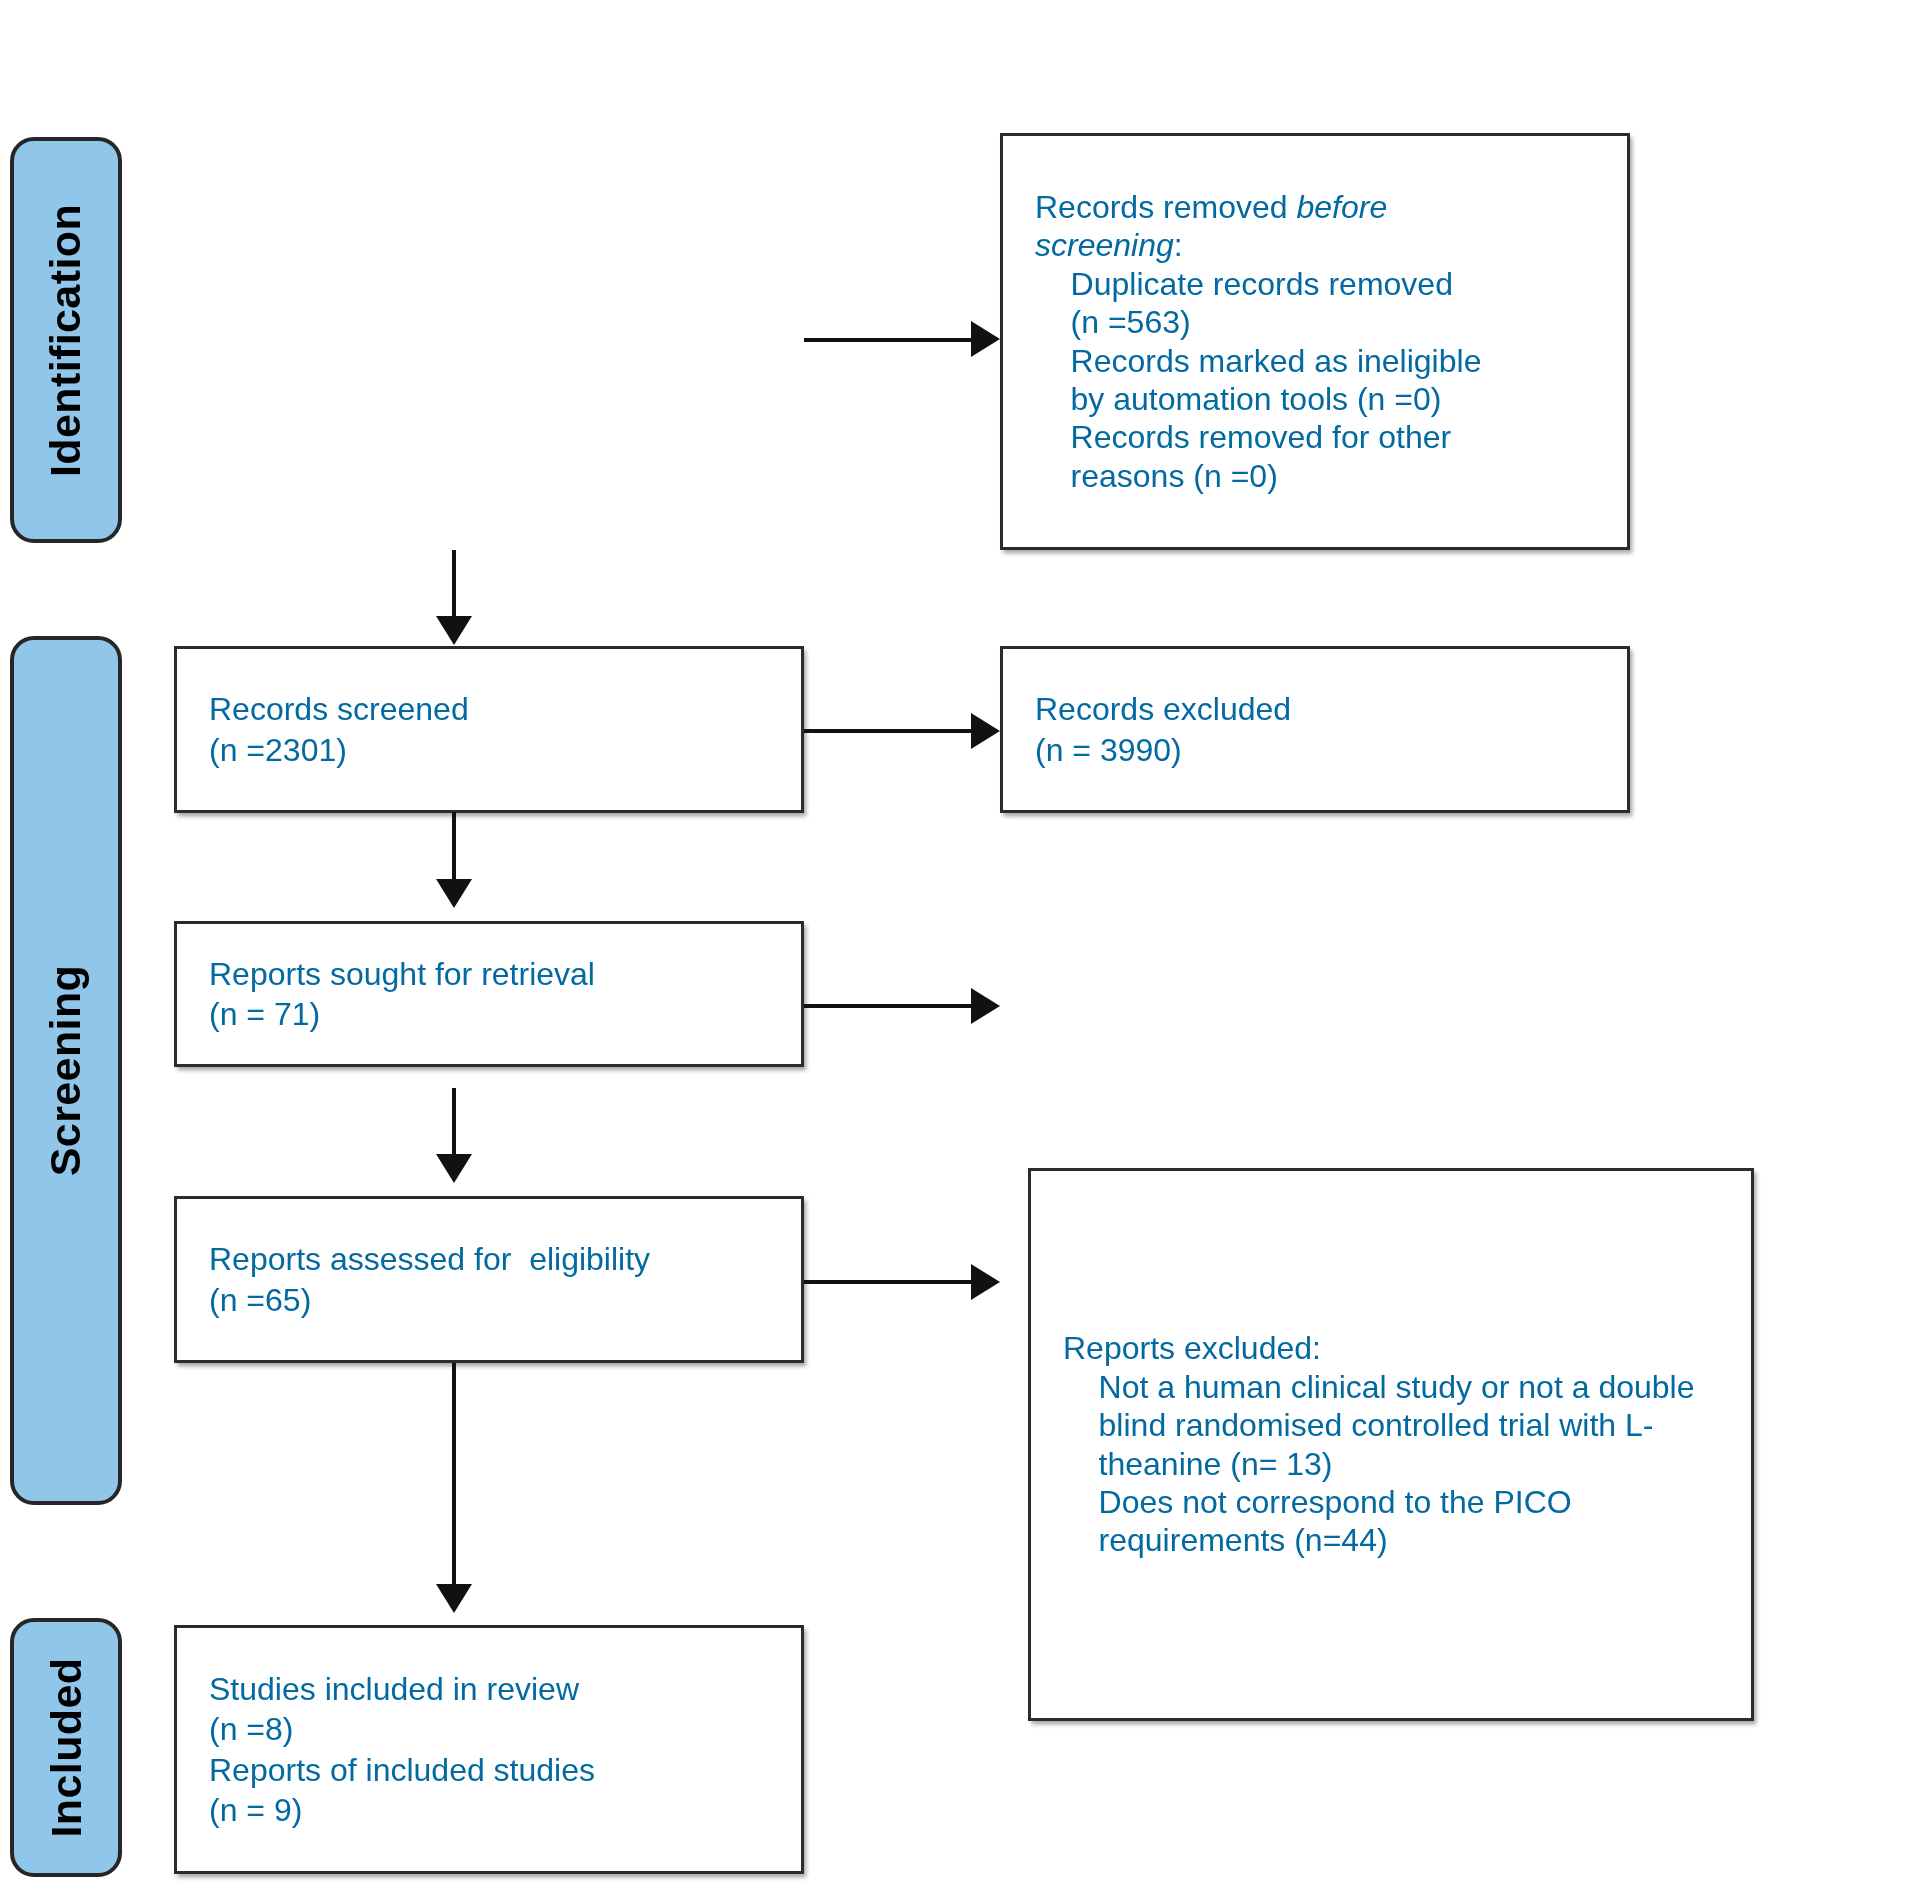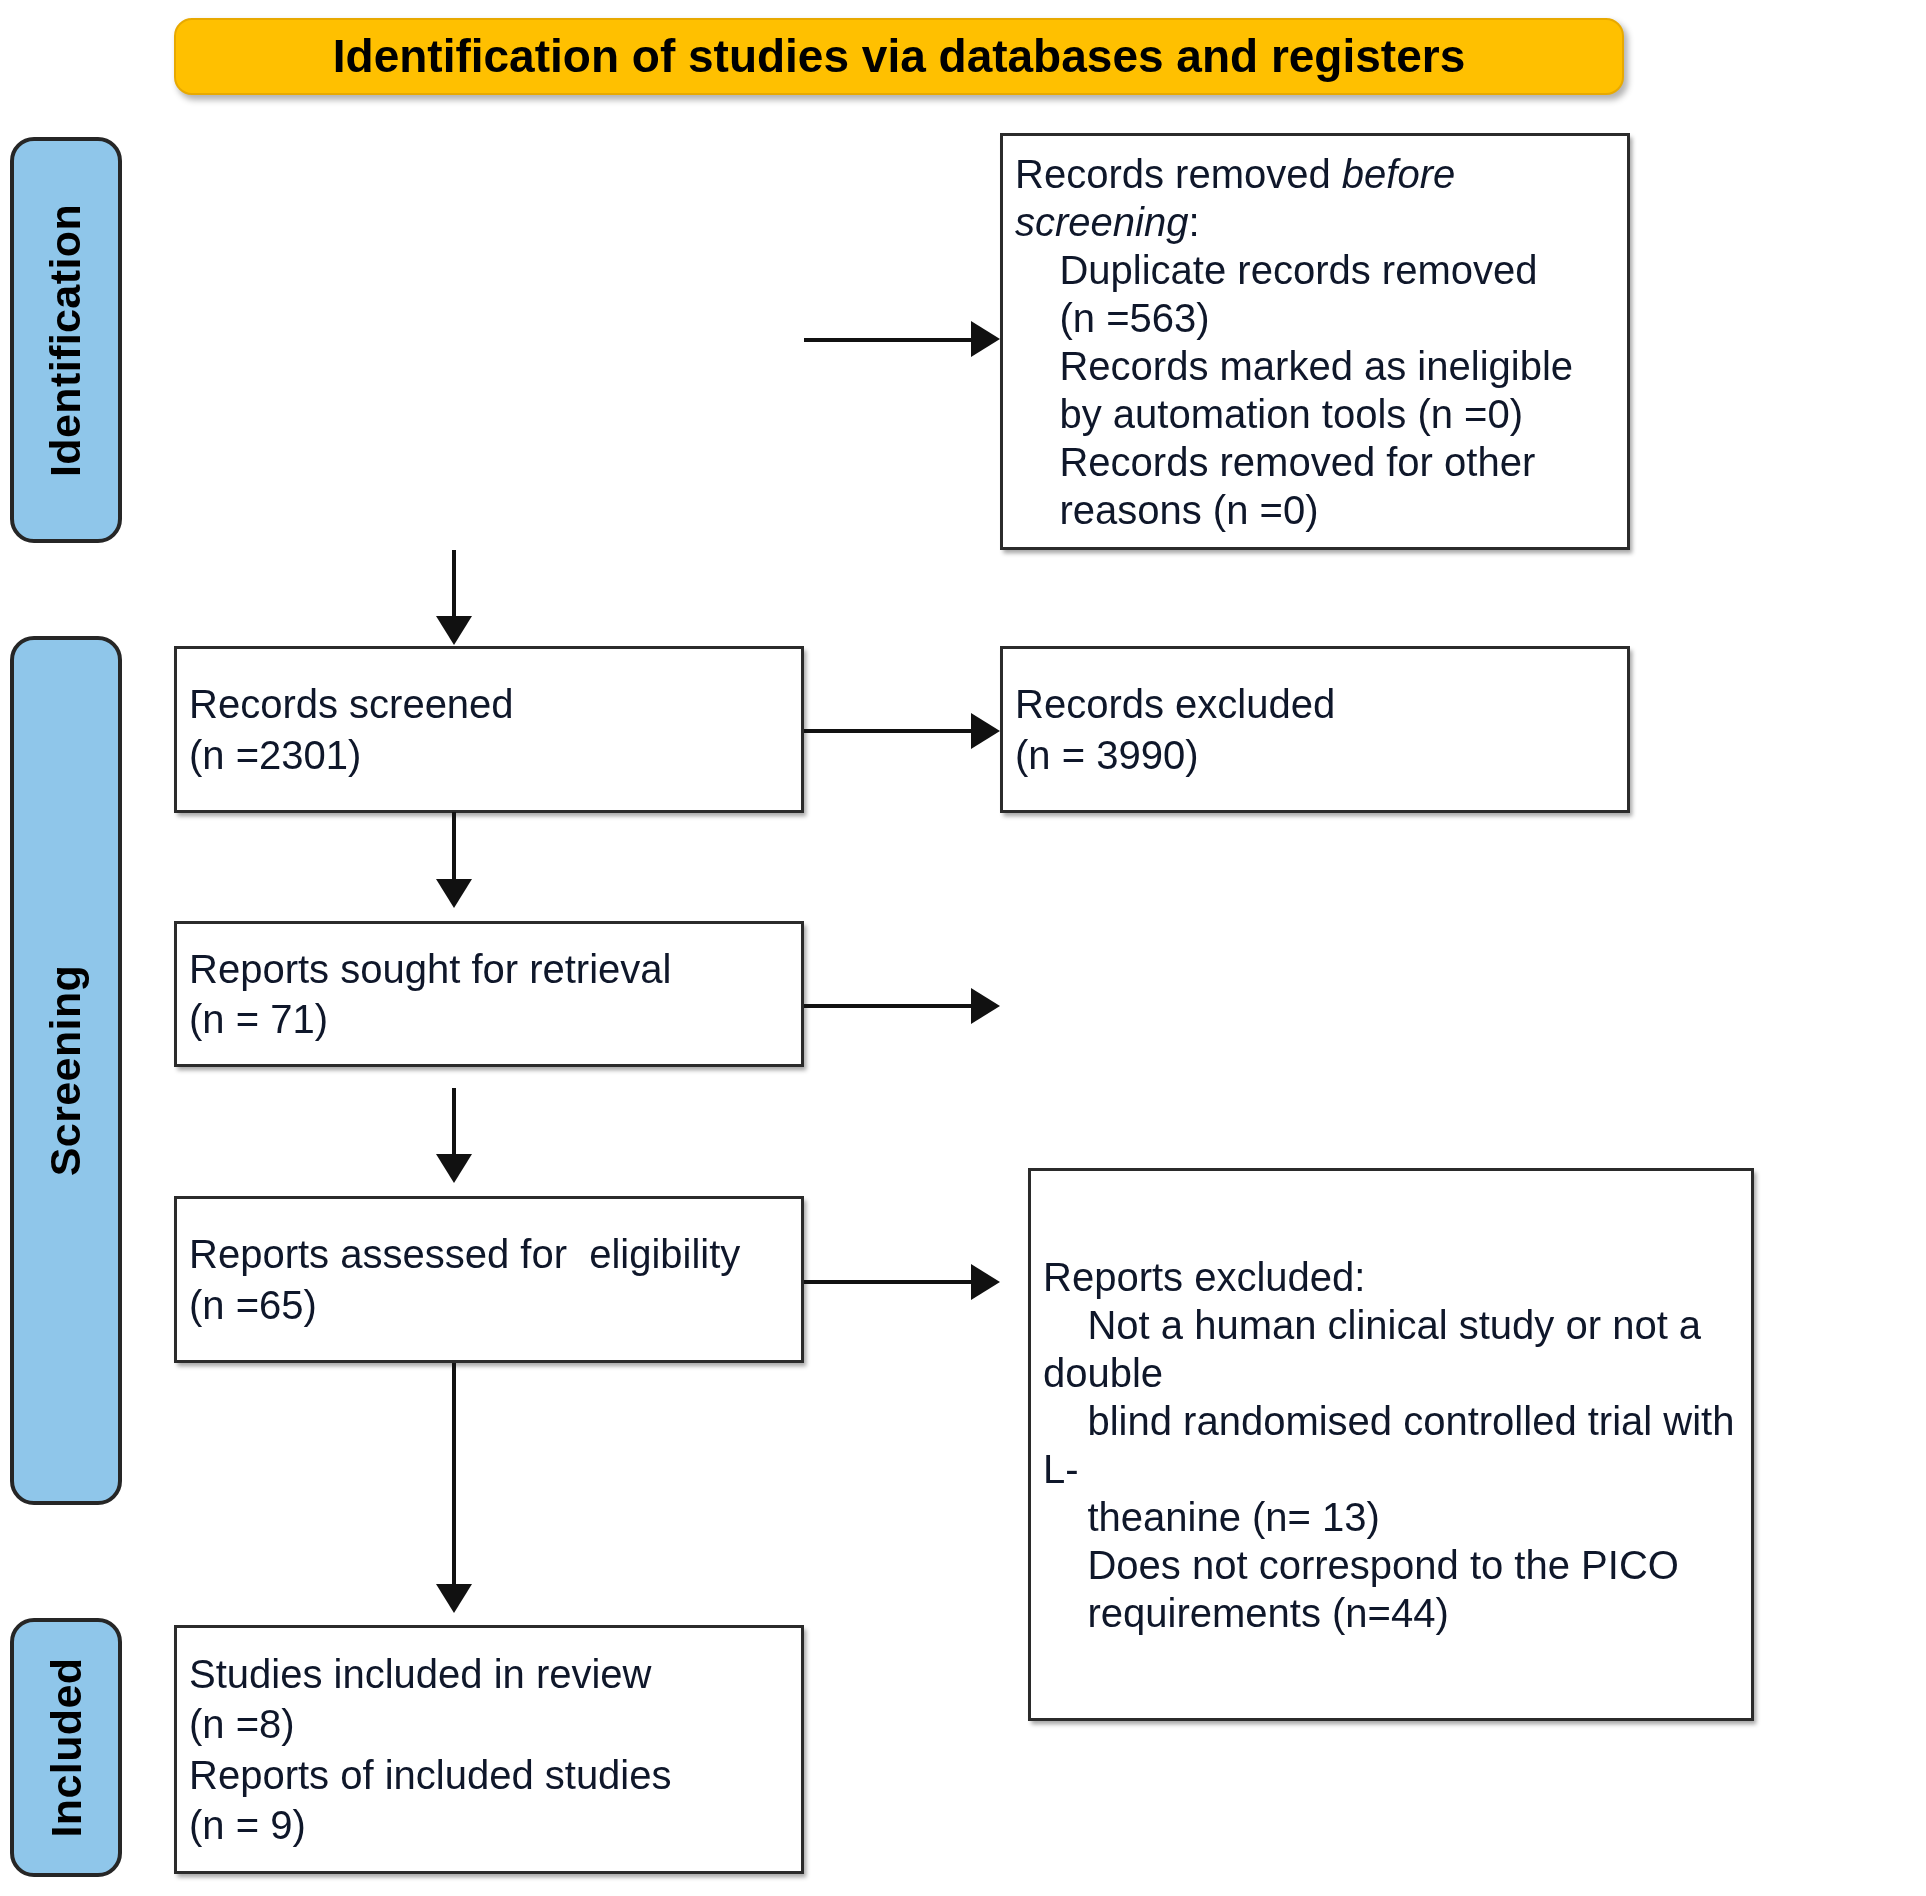--- a/index.html
+++ b/index.html
@@ -63,24 +63,24 @@
     position: absolute;
     background: #ffffff;
     border: 3.5px solid #2b2b2b;
     box-sizing: border-box;
     box-shadow: 2.8px 3.5px 4.2px rgba(0,0,0,0.35);
     display: flex;
     flex-direction: column;
     justify-content: center;
   }
   .flow-box .box-text {
-    font-size: 40px;
-    color: #0f172a;
+    font-size: 32px;
+    color: #0369a1;
     line-height: 1.26;
-    padding: 0 12px;
+    padding: 0 32px;
     white-space: pre-wrap;
   }
   .flow-box .box-text.tight {
     line-height: 1.20;
   }
   .flow-box .box-text .ital {
     font-style: italic;
   }
 
   
@@ -121,23 +121,20 @@
   </div>
 
   <div class="stage-pill" style="left:9.8px; top:636px; width:112px; height:869px;">
     <span class="stage-label">Screening</span>
   </div>
 
   <div class="stage-pill" style="left:9.8px; top:1618px; width:112px; height:259px;">
     <span class="stage-label">Included</span>
   </div>
 
-  <div class="title-banner" style="left:174px; top:17.5px; width:1450px; height:77px;">
-    <span class="title-text">Identification of studies via databases and registers</span>
-  </div>
 
 
   <div class="flow-box" style="left:1000px; top:133px; width:630px; height:417px;">
     <div class="box-text tight"><span>Records removed </span><span class="ital">before</span>
 <span class="ital">screening</span><span>:</span>
 <span>    Duplicate records removed
     (n =563)
     Records marked as ineligible
     by automation tools (n =0)
     Records removed for other

